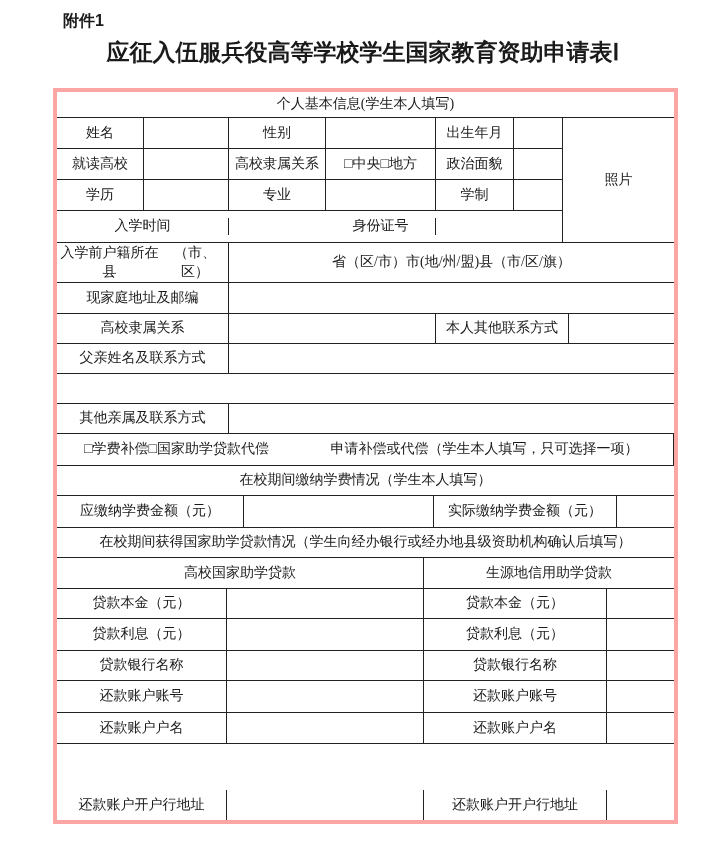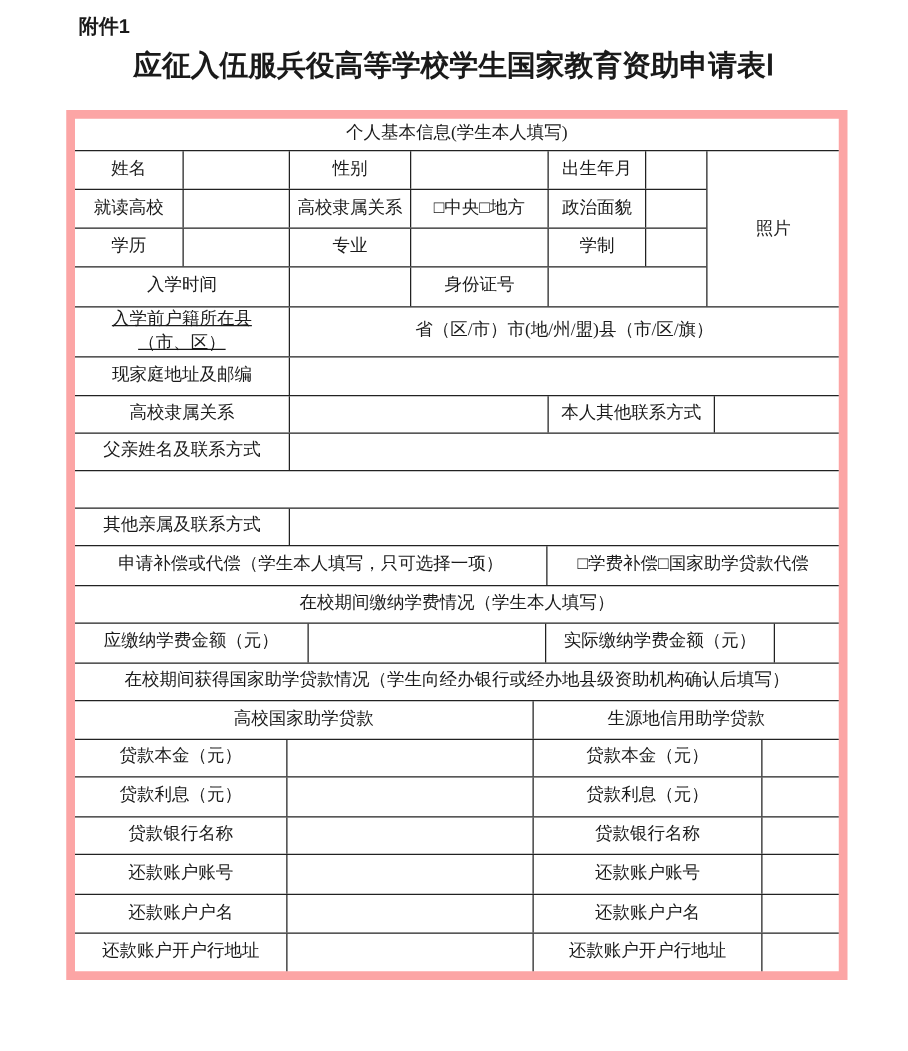--- a/index.html
+++ b/index.html
@@ -3,38 +3,38 @@
 <meta charset="utf-8">
 <style>
   html,body { margin:0; padding:0; }
   body { width:726px; height:841px; background:#ffffff; position:relative;
          font-family:"Liberation Serif", serif; color:#1a1a1a; }
   .attachment { position:absolute; left:63px; top:11px; font-size:16px; font-weight:600;
                 font-family:"Liberation Sans", sans-serif; }
   .doc-title { position:absolute; left:0; top:37px; width:726px; text-align:center;
                font-size:23px; font-weight:700; font-family:"Liberation Sans", sans-serif; }
   .tbl { position:absolute; left:53px; top:88px; width:625px; box-sizing:border-box;
-         border:7px solid #fca5a5; }
+         border:4px solid #fca5a5; }
   .row { display:flex; box-sizing:border-box; border-bottom:1px solid #222222; }
-  .row.last { border-bottom:none; }
+  .row.last { border-bottom:none;margin-top:46px; }
   .c { box-sizing:border-box; border-right:1px solid #222222; display:flex;
        align-items:center; justify-content:center; text-align:center;
        font-size:14px; line-height:1.2; overflow:hidden; }
   .c.endc { border-right:none; }
   .h26{height:26px}.h29{height:29px}.h30{height:30px}.h31{height:31px}.h32{height:32px}.h40{height:40px}
   .secA { display:flex; border-bottom:1px solid #222222; box-sizing:border-box; }
   .secA-left { width:505px; }
-  .secA-left .row:last-child { border-bottom:none; }
+  .secA-left .row:last-child { border-bottom:none;align-items:center; }
   .photo-cell { flex:1; border-left:1px solid #222222; display:flex; align-items:center;
                 justify-content:center; font-size:14px;font-family:Liberation Mono, monospace; }
   .w87{width:87px}.w85{width:85px}.w97{width:97px}.w110{width:110px}.w78{width:78px}
   .w170{width:170px}.w172{width:172px}.w183{width:183px}.w187{width:187px}.w190{width:190px}
   .w197{width:197px}.w207{width:207px}.w133{width:133px}.w367{width:367px}.w378{width:378px}
   .grow { flex:1; }
-  .two-line { flex-direction:column; line-height:1.3;text-decoration:underline; }
+  .two-line { flex-direction:row; line-height:1.3; }
   .spread { justify-content:center; padding:0 14px; }
 </style>
 </head>
 <body>
 
 <div class="attachment">附件1</div>
 <div class="doc-title">应征入伍服兵役高等学校学生国家教育资助申请表Ⅰ</div>
 
 <div class="tbl">
 
@@ -111,22 +111,22 @@
   <div class="row h30">
     <div class="c endc grow"></div>
   </div>
 
   <div class="row h30">
     <div class="c w172">其他亲属及联系方式</div>
     <div class="c endc grow"></div>
   </div>
 
   <div class="row h32">
+    <div class="c endc grow">□学费补偿□国家助学贷款代偿</div>
     <div class="c w378">申请补偿或代偿（学生本人填写，只可选择一项）</div>
-    <div class="c endc grow">□学费补偿□国家助学贷款代偿</div>
   </div>
 
   <div class="row h30">
     <div class="c endc grow">在校期间缴纳学费情况（学生本人填写）</div>
   </div>
 
   <div class="row h32">
     <div class="c w187">应缴纳学费金额（元）</div>
     <div class="c w190"></div>
     <div class="c w183">实际缴纳学费金额（元）</div>

